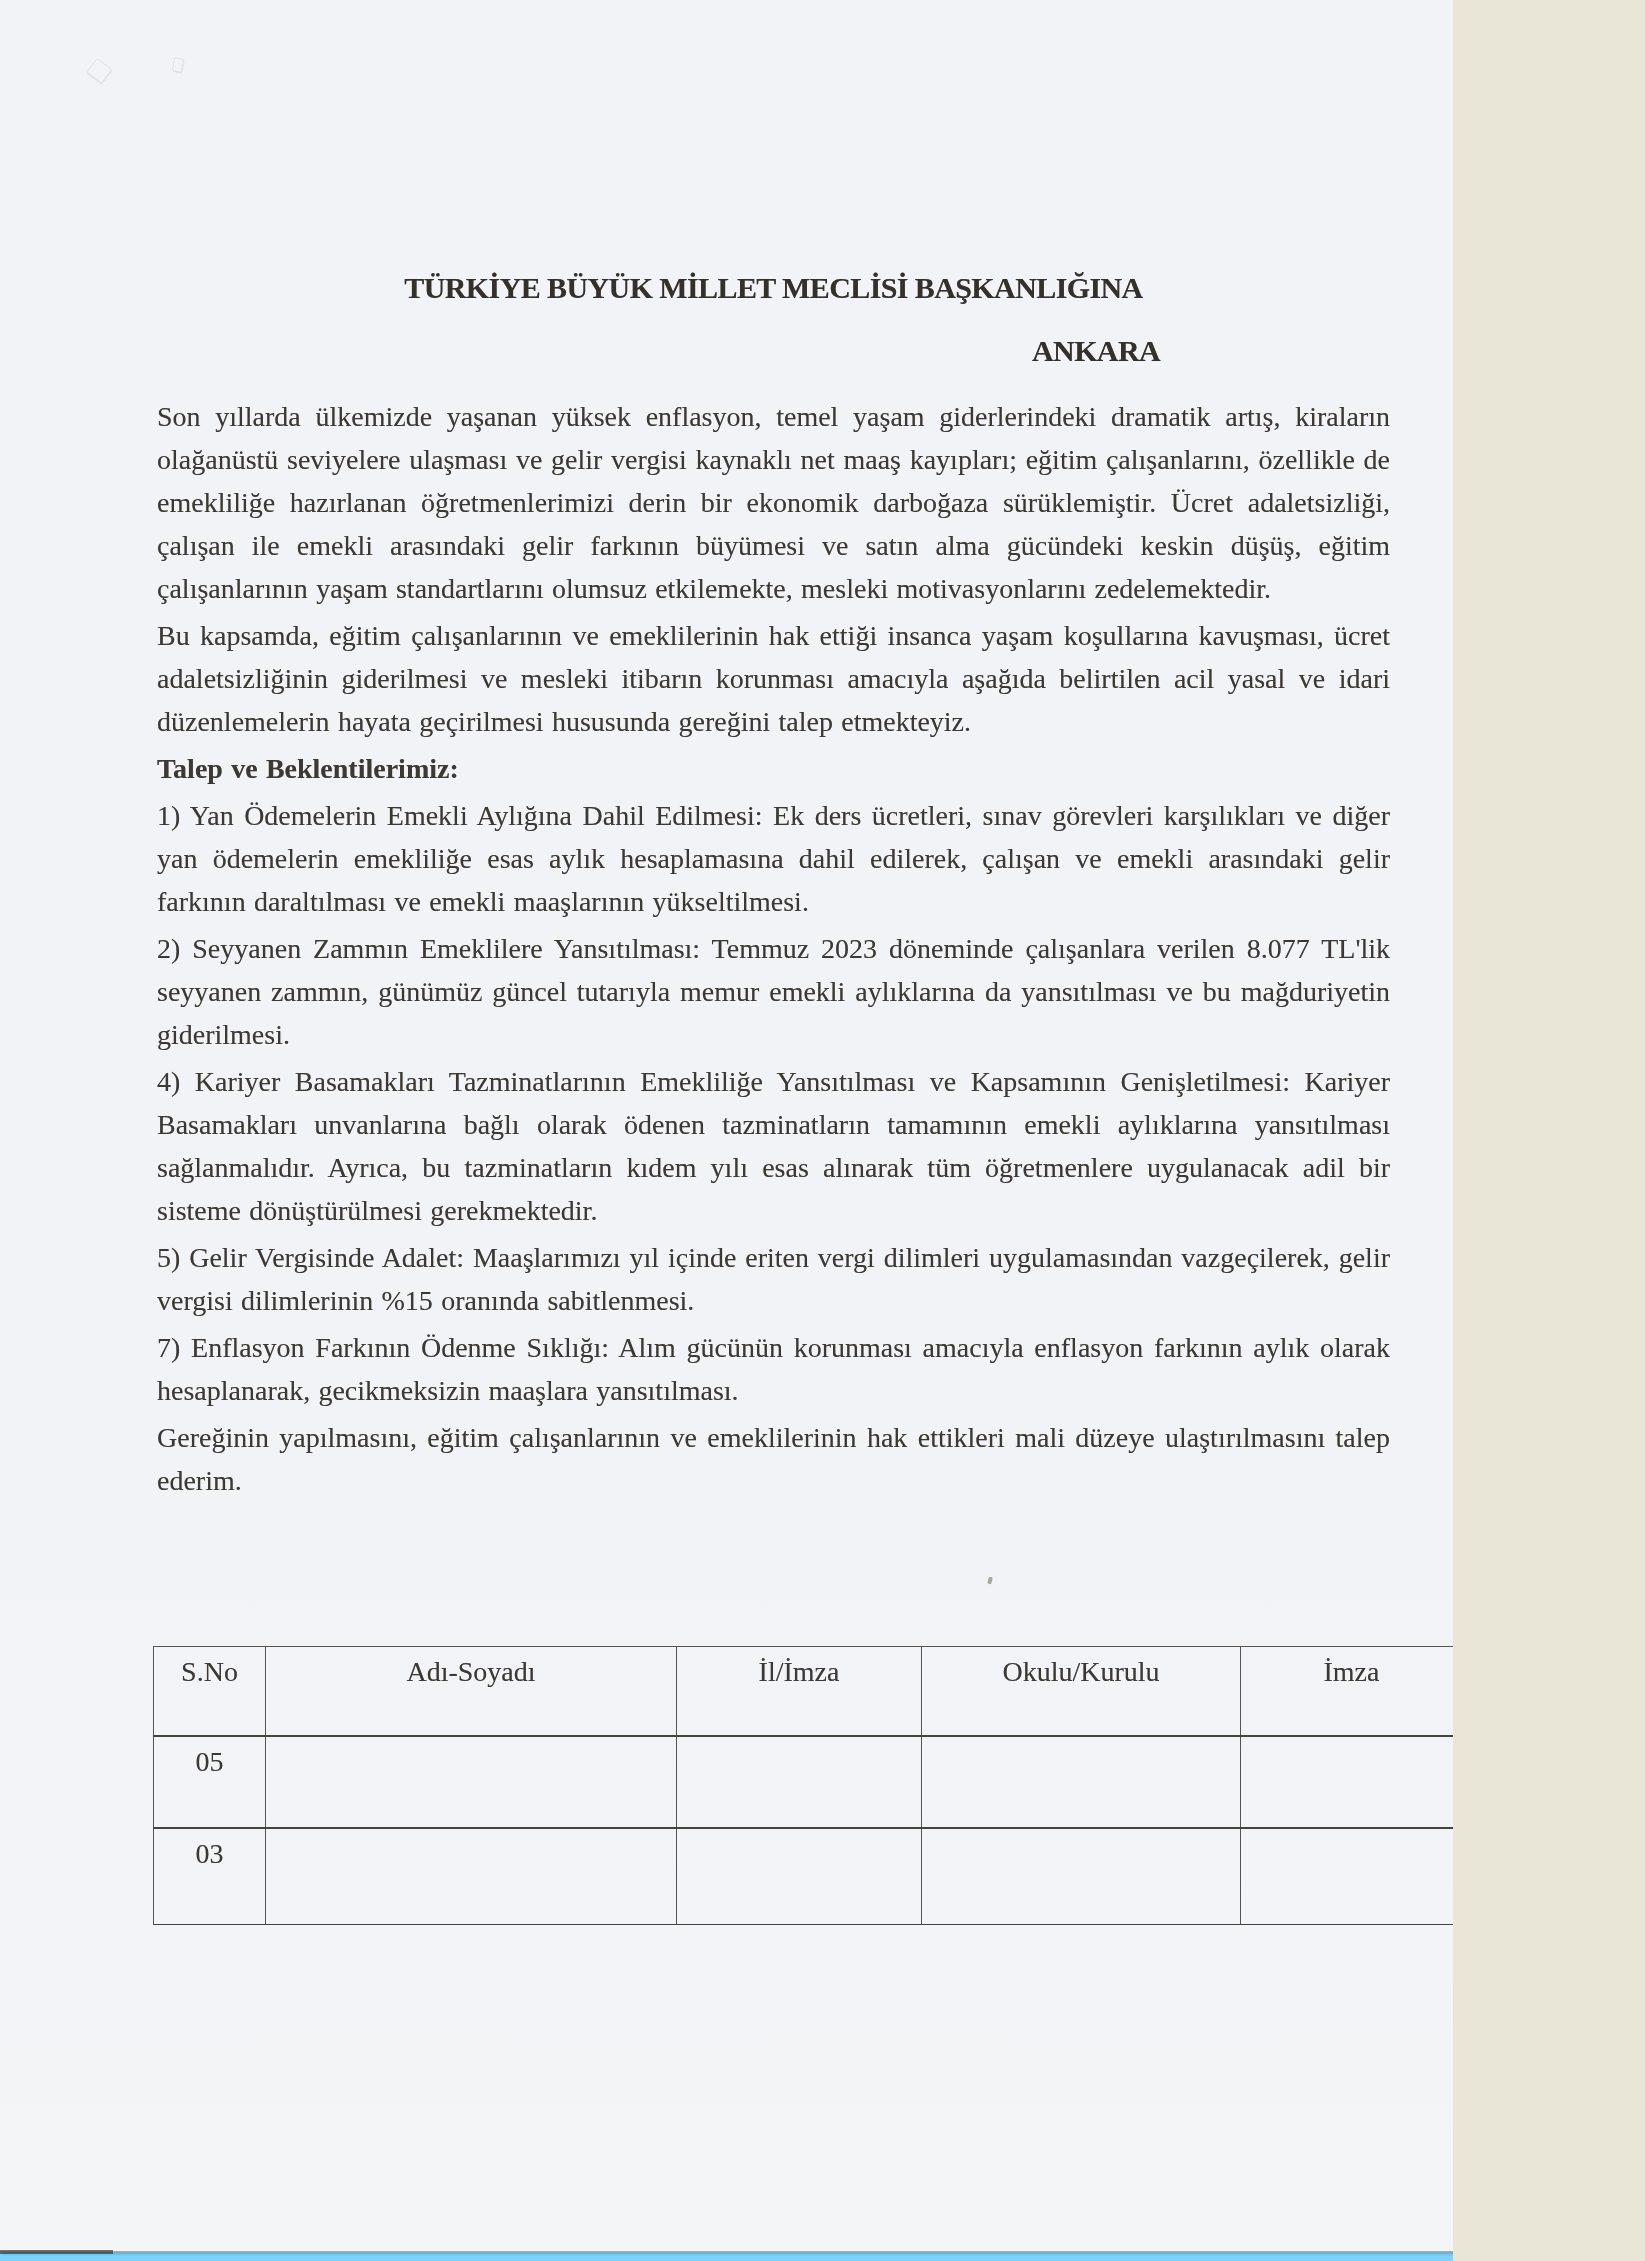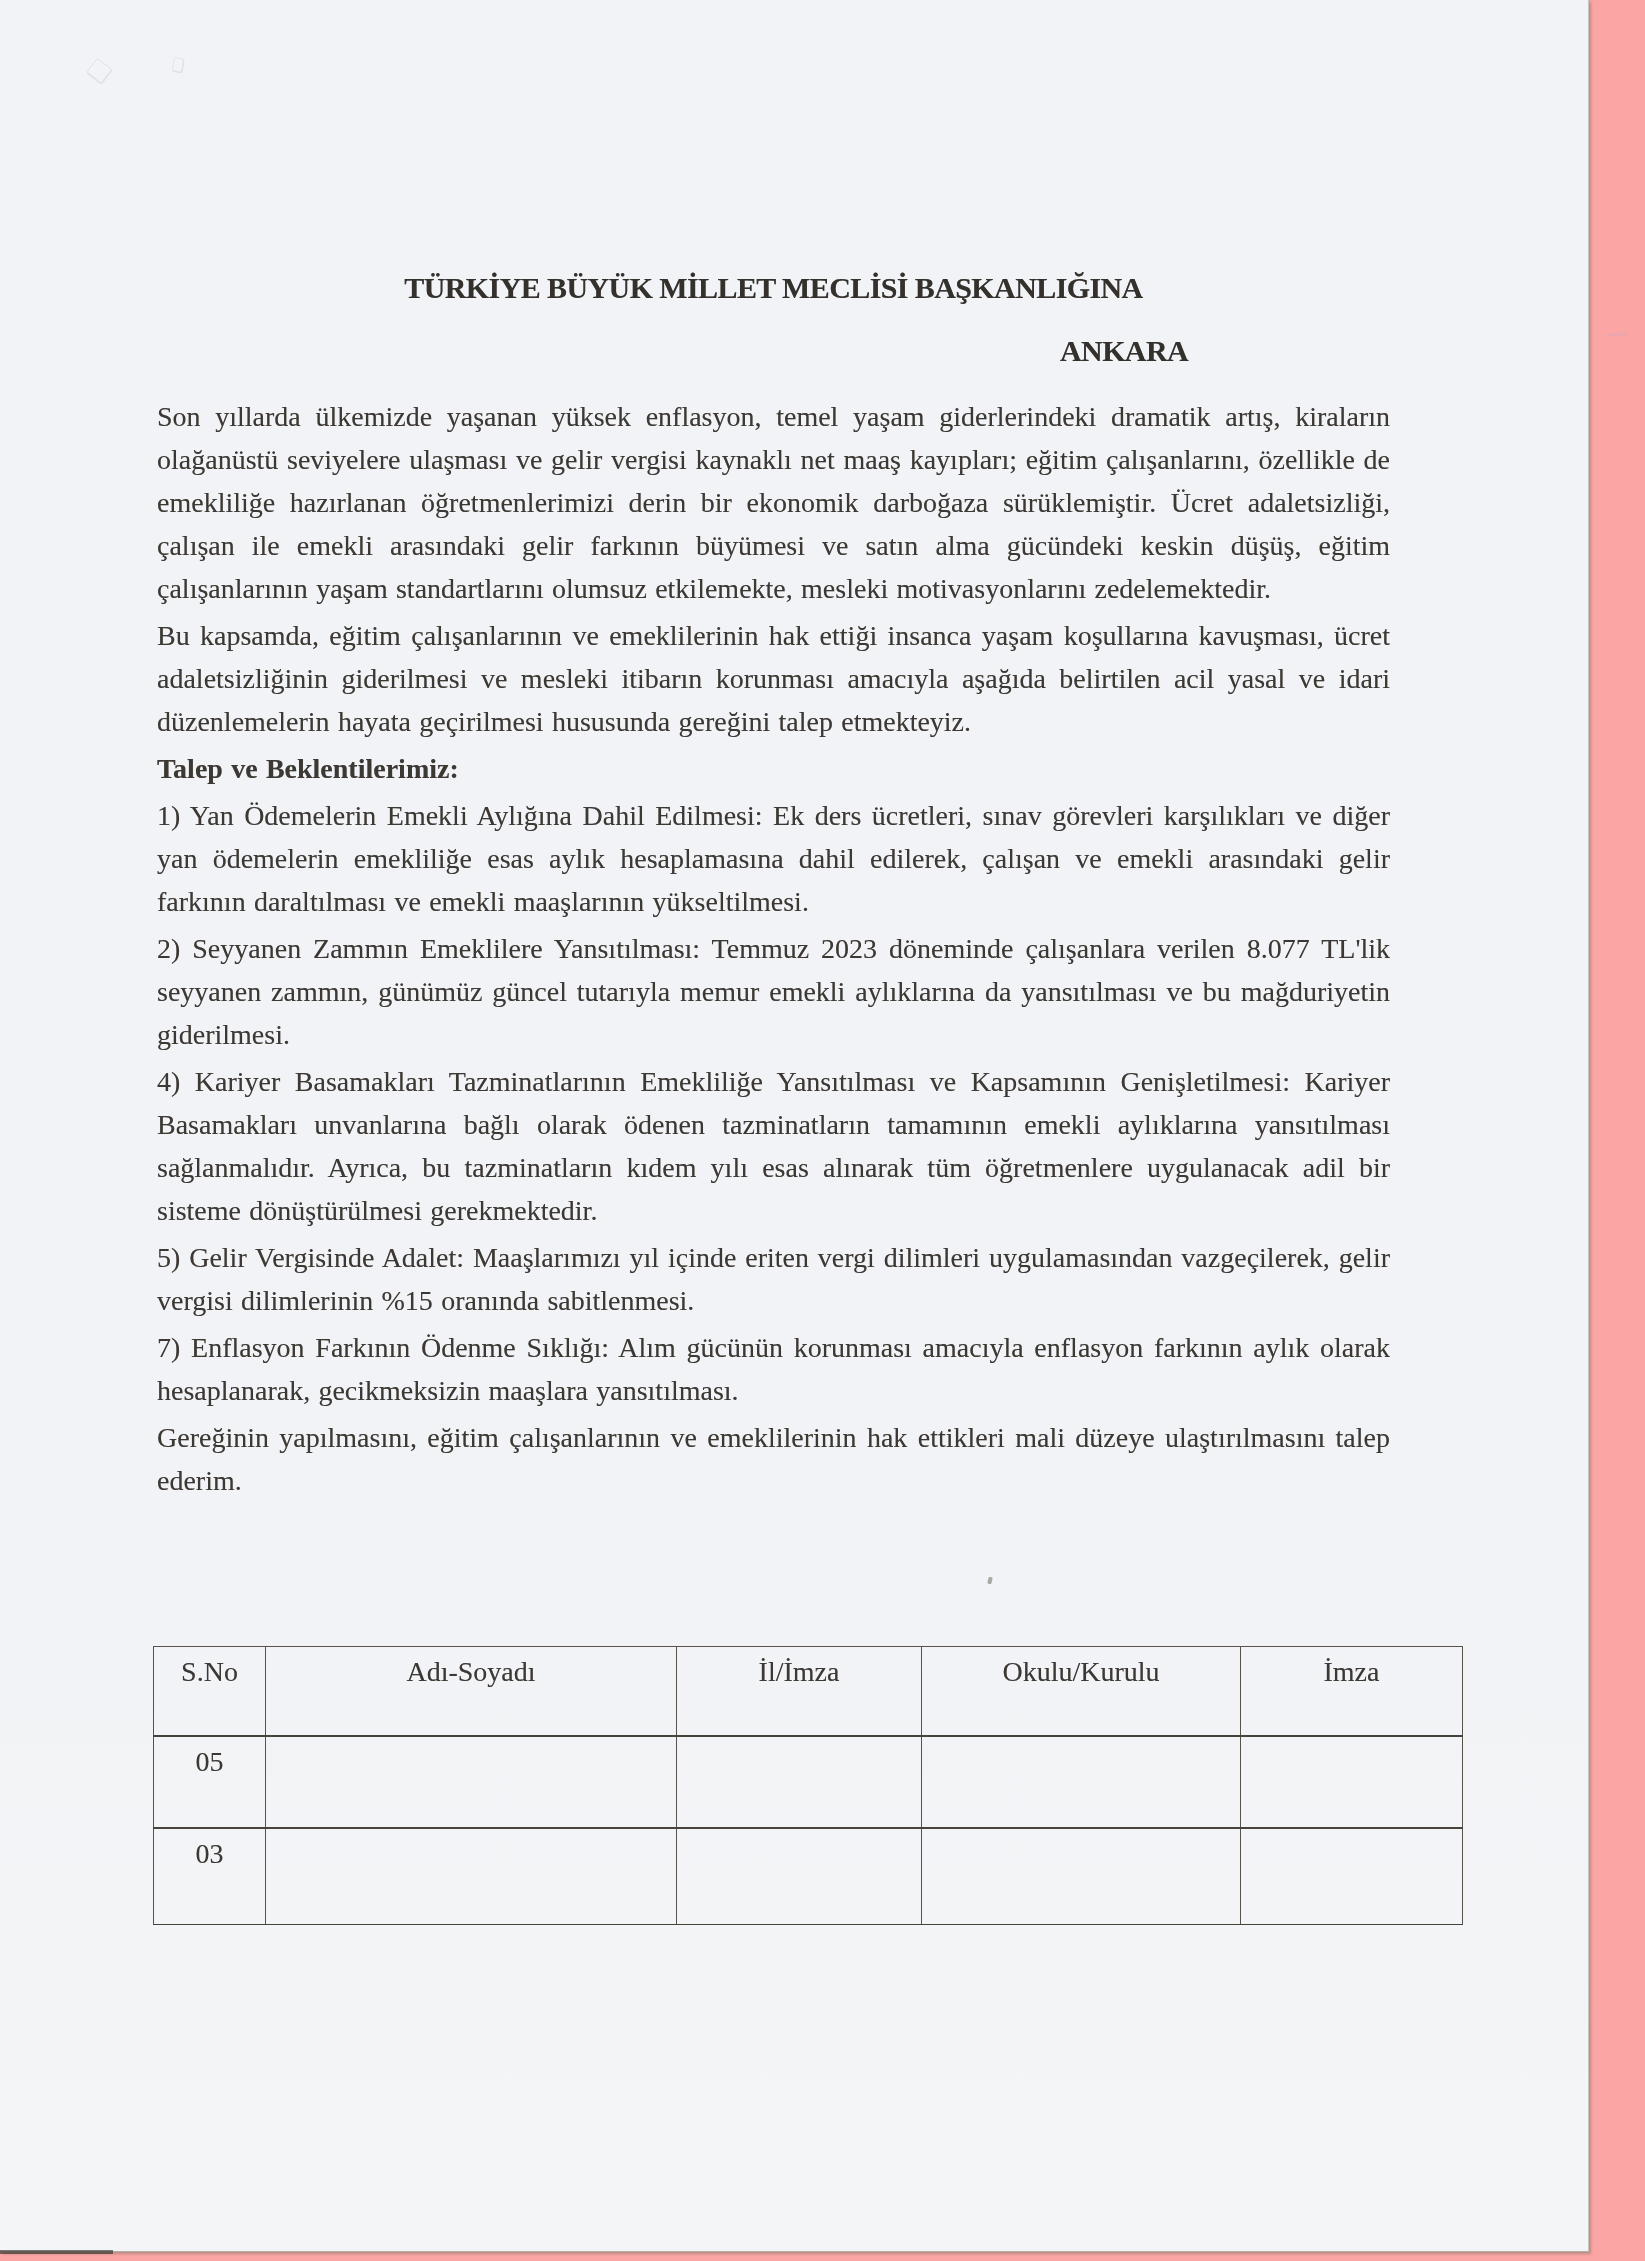--- a/index.html
+++ b/index.html
@@ -2,24 +2,24 @@
 <html style="font-size:10.3px"><head>
 <meta charset="utf-8">
 <style>
   html, body {
     margin: 0;
     padding: 0;
     background: #e9e6d8;
   }
   .scan {
     position: relative;
-    width: 1645px;
+    width: 1453px;
     height: 2261px;
     background: linear-gradient(180deg, #eae7d8 0%, #ecead e 60%, #eeedе2 100%);
-    background-color: #fca5a5;
+    background-color: #7dd3fc;
     overflow: hidden;
     font-family: "Liberation Serif", "DejaVu Serif", serif;
   }
   .paper {
     position: absolute;
     left: 0;
     top: 0;
     width: 1588px;
     height: 2251px;
     background: linear-gradient(180deg, #f1f3f6 0%, #f2f3f6 70%, #f4f5f7 100%);
@@ -82,21 +82,20 @@
   }
   .doc-subtitle {
     position: absolute;
     left: 1032px;
     top: 334px;
     font-size: 30px;
     font-weight: bold;
     letter-spacing: -0.6px;
     color: #34302b;
     text-shadow: 0 0 0.6px rgba(52,48,43,0.45);
-    margin-left: 28px;
   }
   .content {
     position: absolute;
     left: 153px;
     top: 391px;
     width: 1241px;
     font-size: 28px;
     line-height: 43px;
     text-align: justify;
     color: #3c3833;

